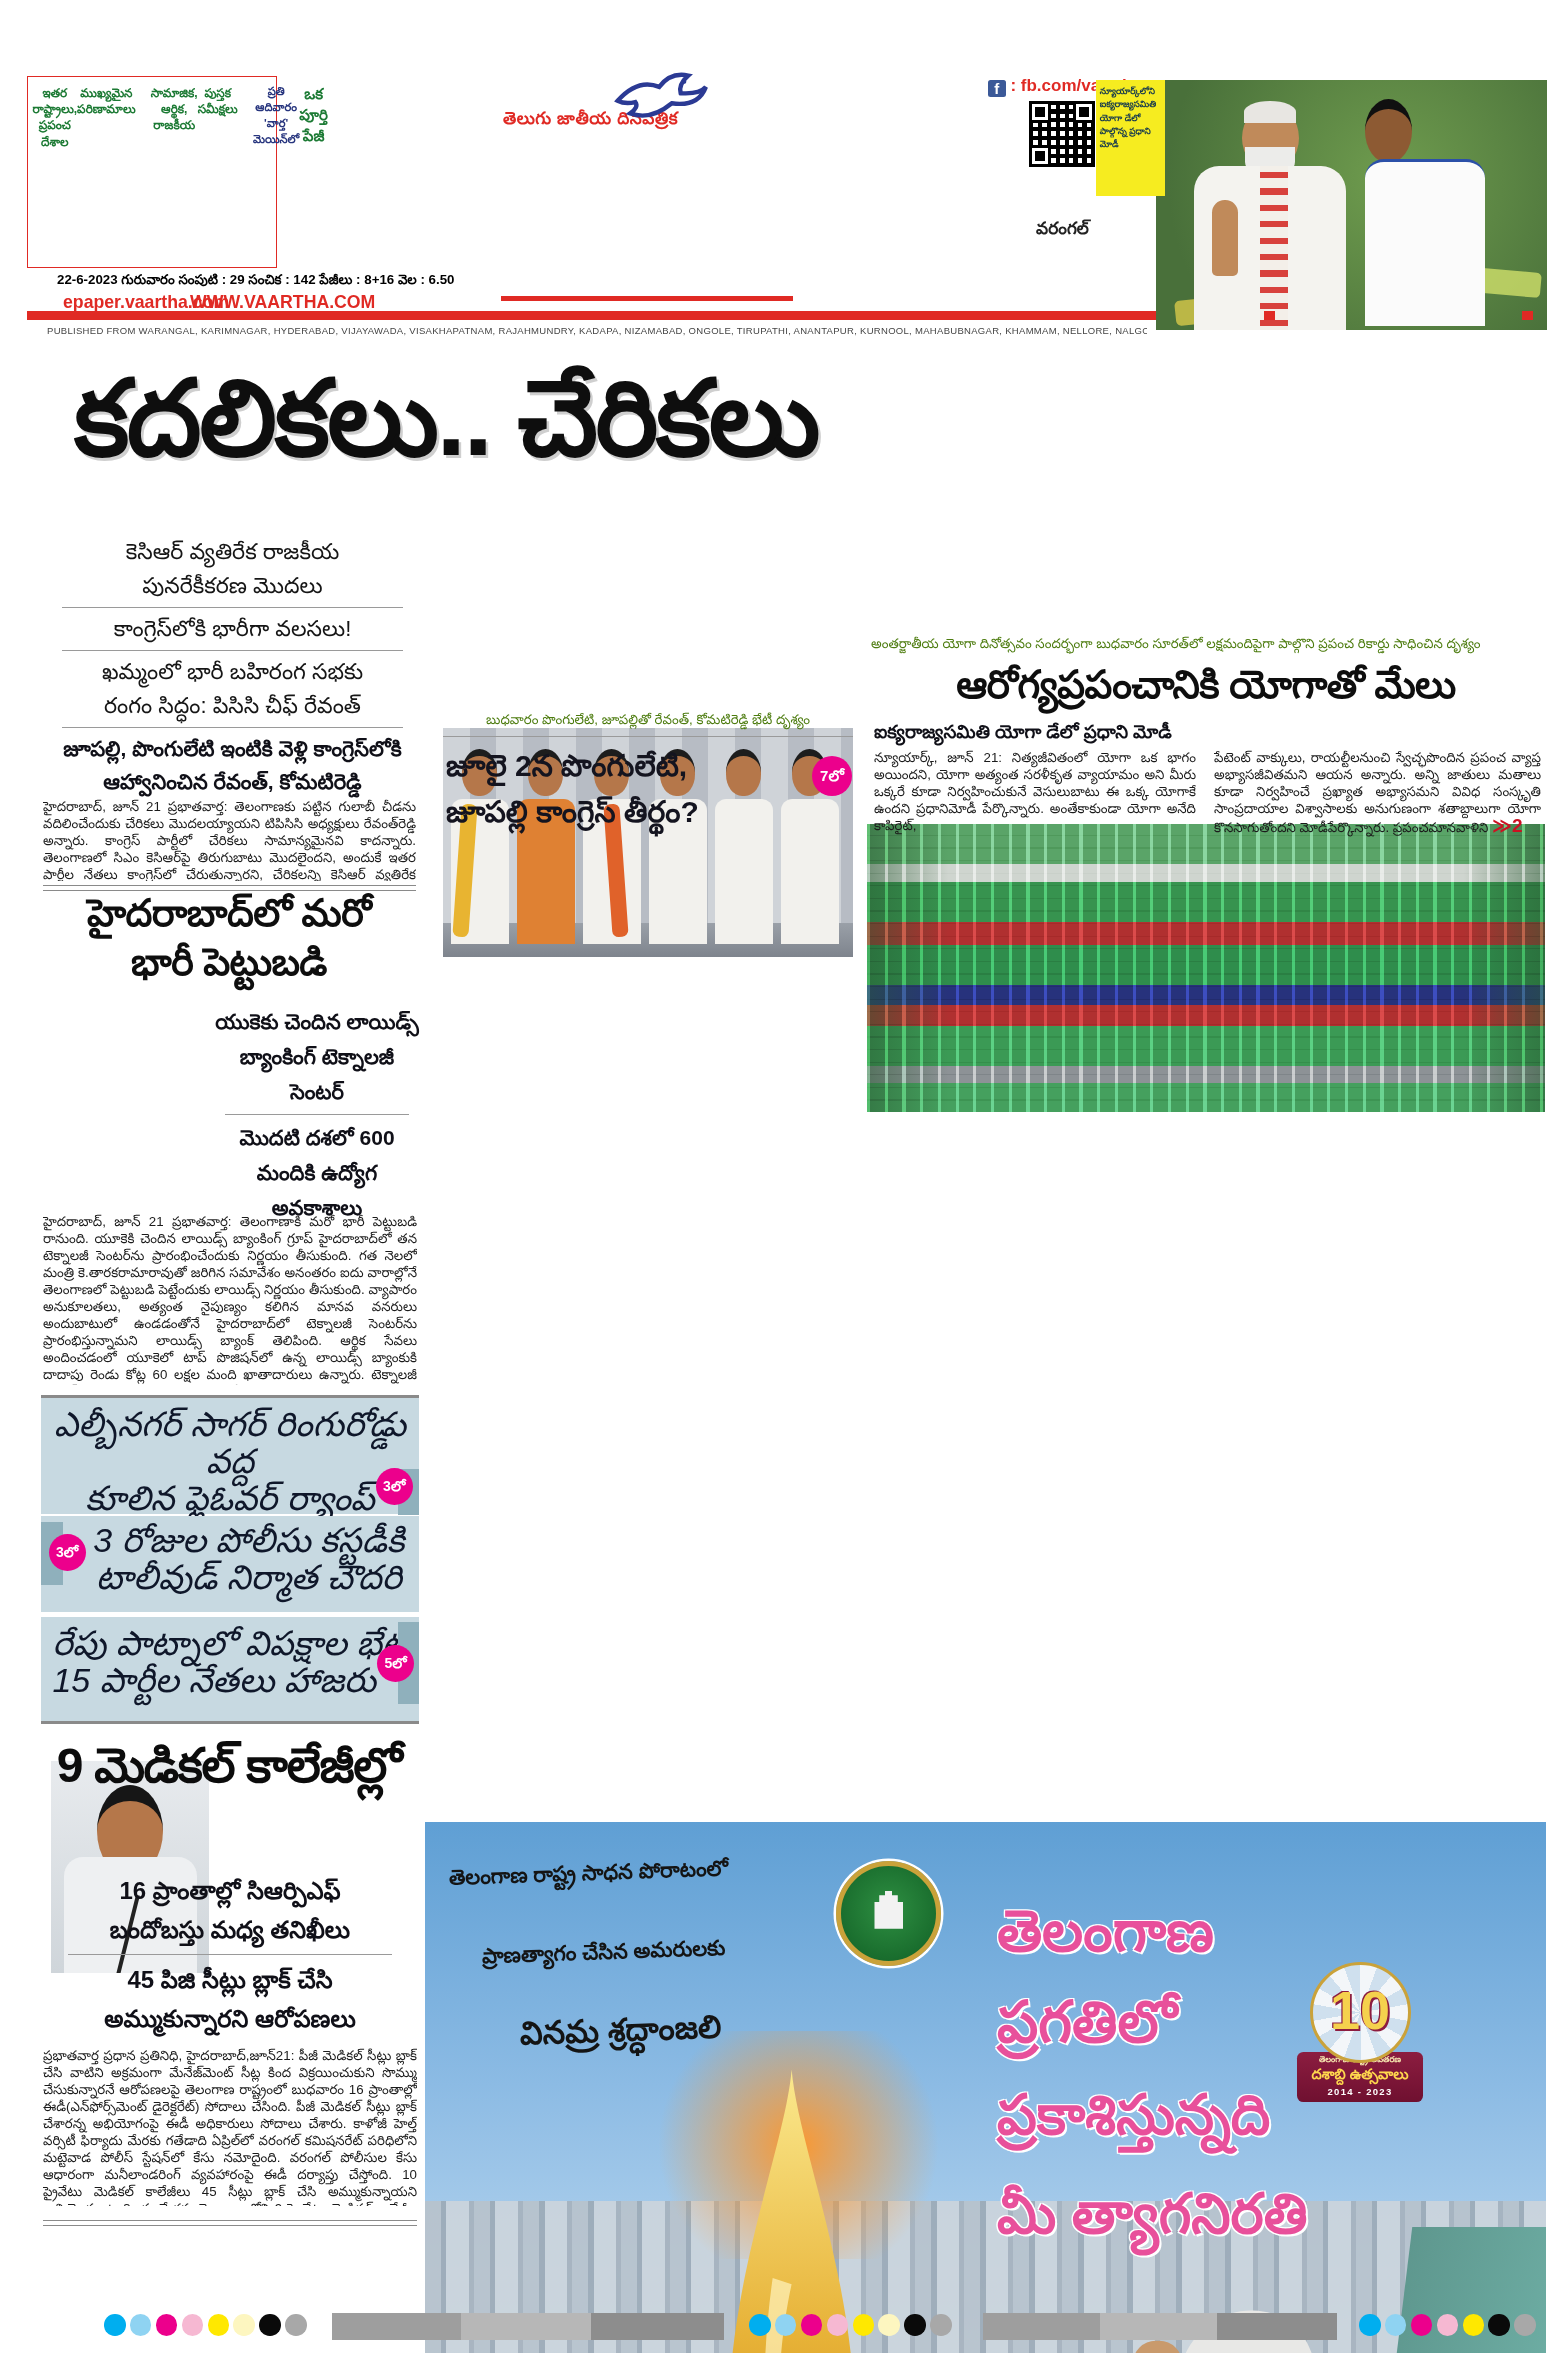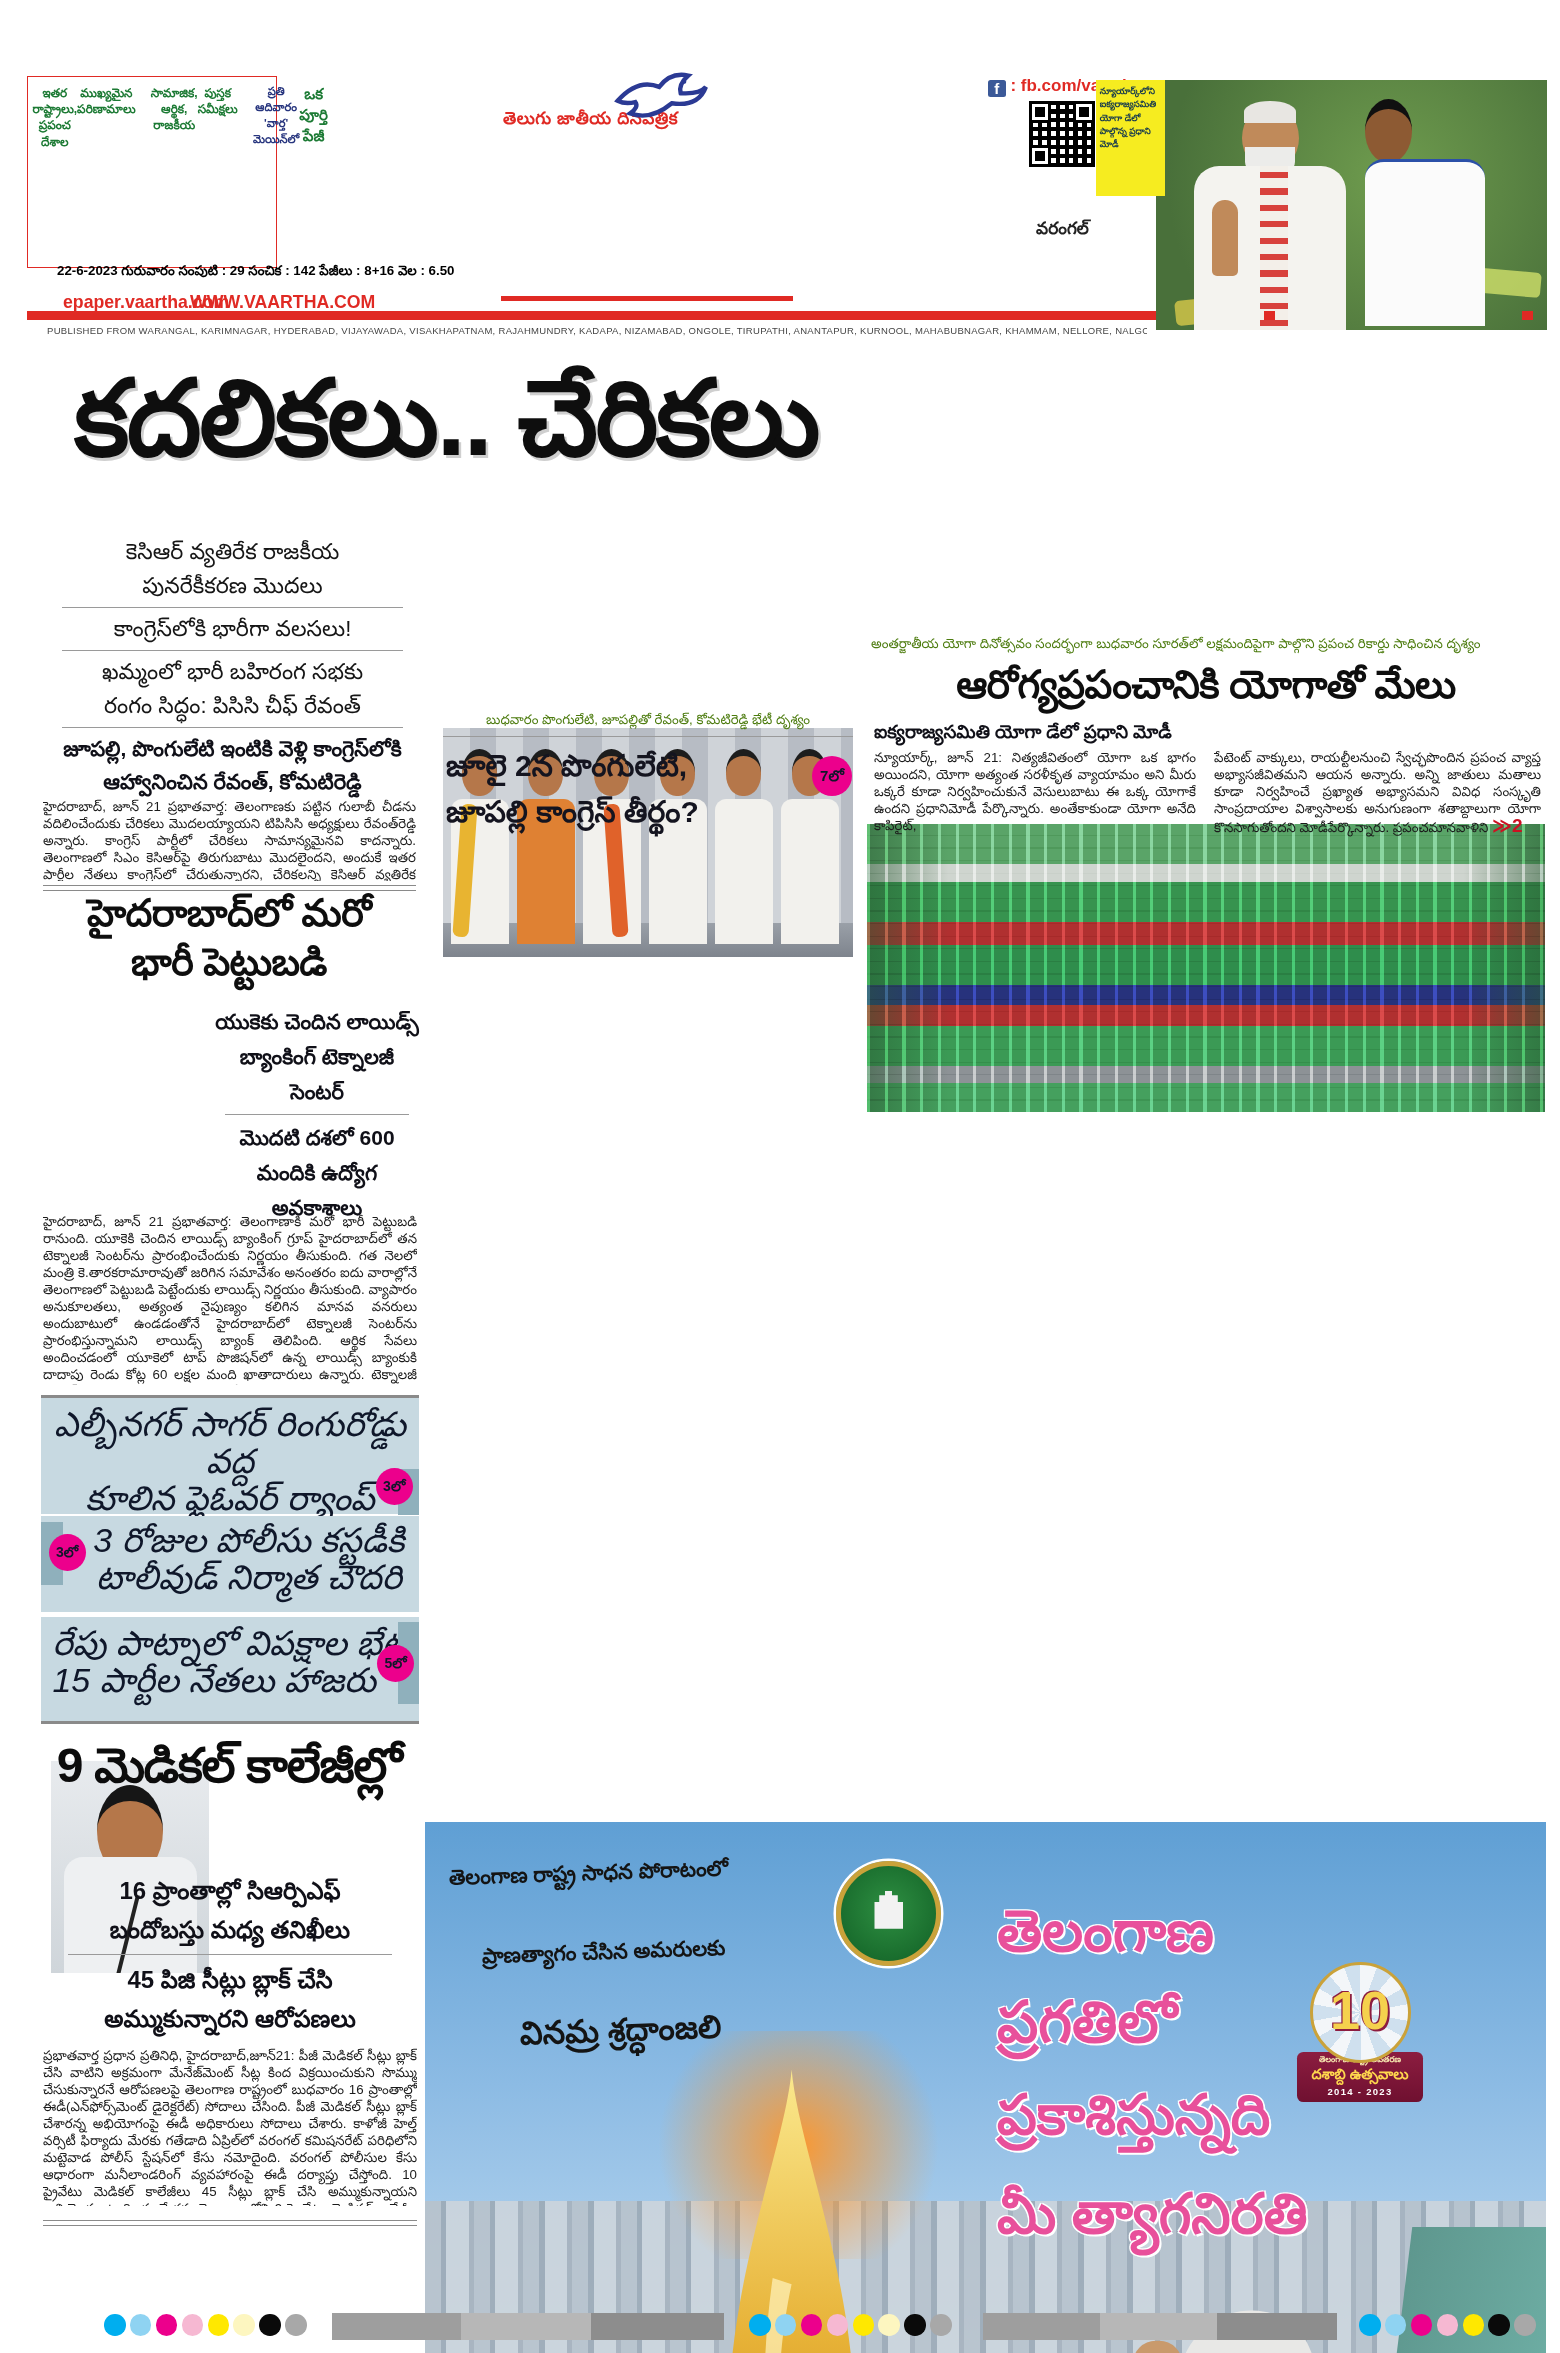--- a/index.html
+++ b/index.html
@@ -46,21 +46,21 @@
   .headline1{font-size:106px;font-weight:bold;color:#0e0e0e;letter-spacing:-2.5px;
              text-shadow:2.5px 2.5px 0 #cfcfcf,-1.3px -1.3px 0 #fff;}
   .sub{font-size:22px;color:#161616;line-height:34px;}
   .subB{font-size:21px;font-weight:bold;color:#101018;line-height:33px;}
   .rule{height:1.3px;background:#9a9a9a;}
   .drule{height:3.8px;border-top:1.3px solid #8a8a8a;border-bottom:1.3px solid #8a8a8a;}
   .body{font-size:13.3px;line-height:17px;color:#1b1b1b;}
   .more{color:#cc1222;font-weight:bold;font-size:19px;white-space:nowrap;}
   .cap{font-size:13.3px;color:#4d7c0f;}
   .h2f{font-size:30px;font-weight:bold;color:#14141f;line-height:40px;}
-  .pgdot{background:#ec008c;border-radius:50%;color:#0f172a;font-weight:bold;text-align:center;}
+  .pgdot{background:#ec008c;border-radius:50%;color:#ffffff;font-weight:bold;text-align:center;}
   .h2y{font-size:39px;font-weight:bold;color:#0e0e0e;letter-spacing:-0.6px;}
   .subY{font-size:18.3px;font-weight:bold;color:#101018;}
   .h2i{font-size:38px;font-weight:bold;color:#0e0e0e;line-height:47px;letter-spacing:-0.6px;}
   .subI{font-size:21px;font-weight:bold;color:#101018;line-height:35px;}
   .brief{background:#c7d9e1;}
   .brief .bh{font-size:34px;font-weight:500;color:#0f172a;line-height:37px;font-style:italic;}
   .brief .bs{font-size:18.3px;font-weight:bold;color:#14232b;}
   .brief .tab{position:absolute;width:21.5px;background:#8fb0bc;}
   .h2e{font-size:48px;font-weight:bold;color:#0c0c0c;line-height:58px;letter-spacing:-1.3px;}
   
@@ -187,21 +187,21 @@
           <div class="mhair"></div>
           <div class="mbeard"></div>
         </div>
       <div class="mbody">
           <div class="mshawl"></div>
         </div>
       <div class="mhands" style="left:17.7px;top:95px;"></div>
     </div>
   </div>
 
-  <div class="abs dateline" style="left:57px;top:263px;">22-6-2023 గురువారం సంపుటి : 29 సంచిక : 142 పేజీలు : 8+16 వెల : 6.50</div>
+  <div class="abs dateline" style="left:57px;top:272px;">22-6-2023 గురువారం సంపుటి : 29 సంచిక : 142 పేజీలు : 8+16 వెల : 6.50</div>
   <div class="abs redlink" style="left:63px;top:292px;">epaper.vaartha.com</div>
   <div class="abs redlink" style="left:190px;top:292px;">WWW.VAARTHA.COM</div>
   <div class="abs mast-rule" style="left:26.6px;top:311px;width:1129px;height:8.9px;"></div>
   <div class="abs mast-rule" style="left:1264px;top:311px;width:11.4px;height:8.9px;"></div>
   <div class="abs mast-rule" style="left:1522px;top:311px;width:11.4px;height:8.9px;"></div>
   <div class="abs publine" style="left:47px;top:325px;width:1100px;white-space:nowrap;overflow:hidden;">PUBLISHED FROM WARANGAL, KARIMNAGAR, HYDERABAD, VIJAYAWADA, VISAKHAPATNAM, RAJAHMUNDRY, KADAPA, NIZAMABAD, ONGOLE, TIRUPATHI, ANANTAPUR, KURNOOL, MAHABUBNAGAR, KHAMMAM, NELLORE, NALGONDA, GUNTUR, TADEPALLIGUDEM,SRIKAKULAM</div>
 
   <div class="abs headline1 ctr" style="left:35px;top:358px;width:822px;">కదలికలు.. చేరికలు</div>
 
   <div class="abs" style="left:43px;top:535px;width:379px;">

